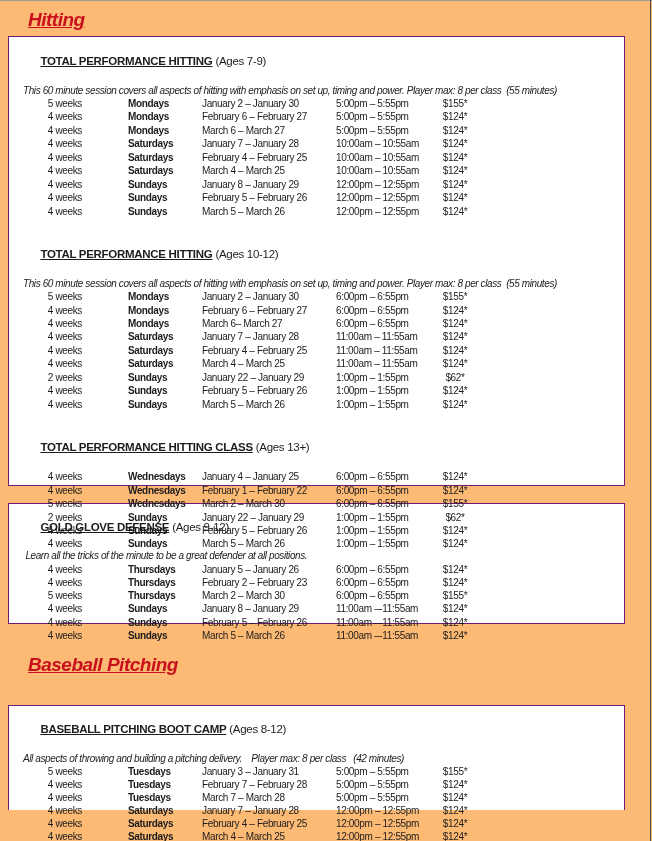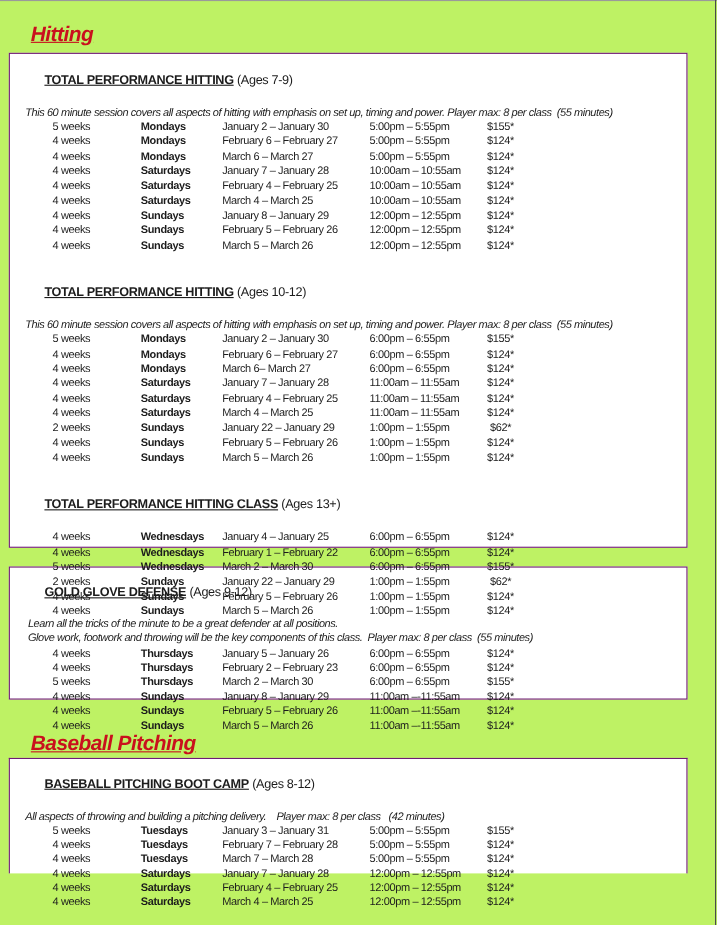--- a/index.html
+++ b/index.html
@@ -1,22 +1,22 @@
 <!DOCTYPE html>
 <html><head>
 <meta charset="utf-8">
 <style>
   html,body { margin:0; padding:0; background:#ffffff; }
   .page {
     position:relative;
     width:652px; height:841px;
-    background:#bef264;
+    background:#fdba74;
     font-family:"Liberation Sans", sans-serif;
     color:#1c1c1c;
-    padding-top:20px;
+    padding-top:8px;
     box-sizing:border-box;
     overflow:hidden;
   }
   .page-top-edge  { position:absolute; top:0; left:0; right:0; height:1px; background:#9a9a9a; }
   .page-right-edge{ position:absolute; top:0; right:1px; width:1px; bottom:0; background:#4a4a4a; }
 
   .section { margin:0; }
   .sec-1 { margin-top:17px; }
   .sec-2 { margin-top:29px; }
 
@@ -32,21 +32,21 @@
   .box {
     box-sizing:border-box;
     margin-left:8px;
     width:617px;
     border:1px solid #701a75;
     padding-top:2px;
     background:#ffffff;
   }
   .sec-0 .box { height:450px; }
   .sec-1 .box { height:121px; padding-top:1px; }
-  .sec-2 .box { height:105px; border-bottom:none; padding-top:1px; }
+  .sec-2 .box { height:105px; border-bottom:none; padding-top:1px;margin-top:28px; }
 
   .group { margin-bottom:14px; }
   .group:last-child { margin-bottom:0; }
 
   .group-header {
     padding-left:14px;
     font-size:11.5px; line-height:15px;
     letter-spacing:-0.3px;
     white-space:pre;
   }
@@ -276,21 +276,20 @@
         </div>
       </div>
   </section>
     <section class="section sec-1">
     <div class="box">
         <div class="group">
     <div class="group-header">
       <span class="gname">GOLD GLOVE DEFENSE</span><span class="gages">(Ages 9-12)</span>
     </div>
   <div class="desc"> Learn all the tricks of the minute to be a great defender at all positions.</div>
-          <div class="desc"> Glove work, footwork and throwing will be the key components of this class.  Player max: 8 per class  (55 minutes)</div>
           <div class="row">
     <span class="c-weeks">4 weeks</span>
     <span class="c-day">Thursdays</span>
     <span class="c-dates">January 5 – January 26</span>
     <span class="c-time">6:00pm – 6:55pm</span>
     <span class="c-price">$124*</span>
   </div>
           <div class="row">
     <span class="c-weeks">4 weeks</span>
     <span class="c-day">Thursdays</span>

